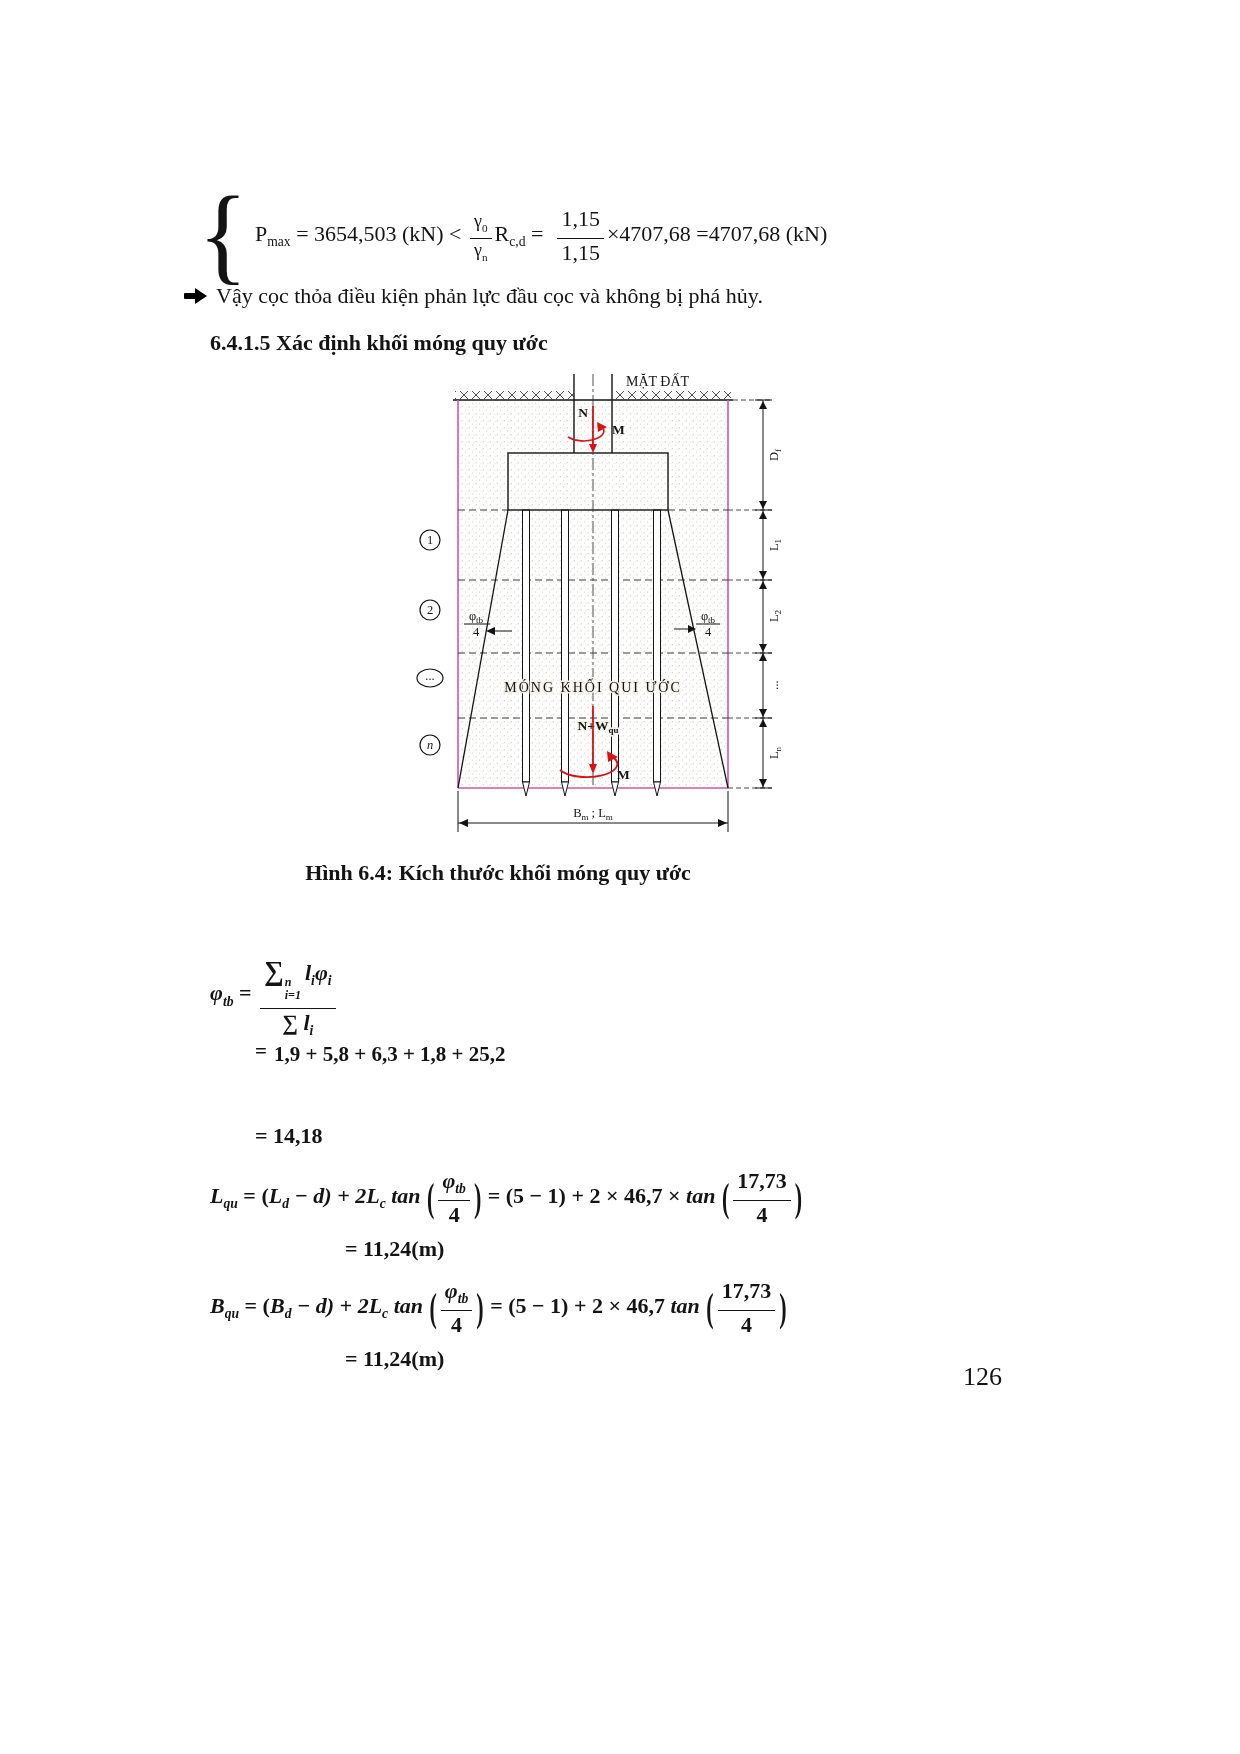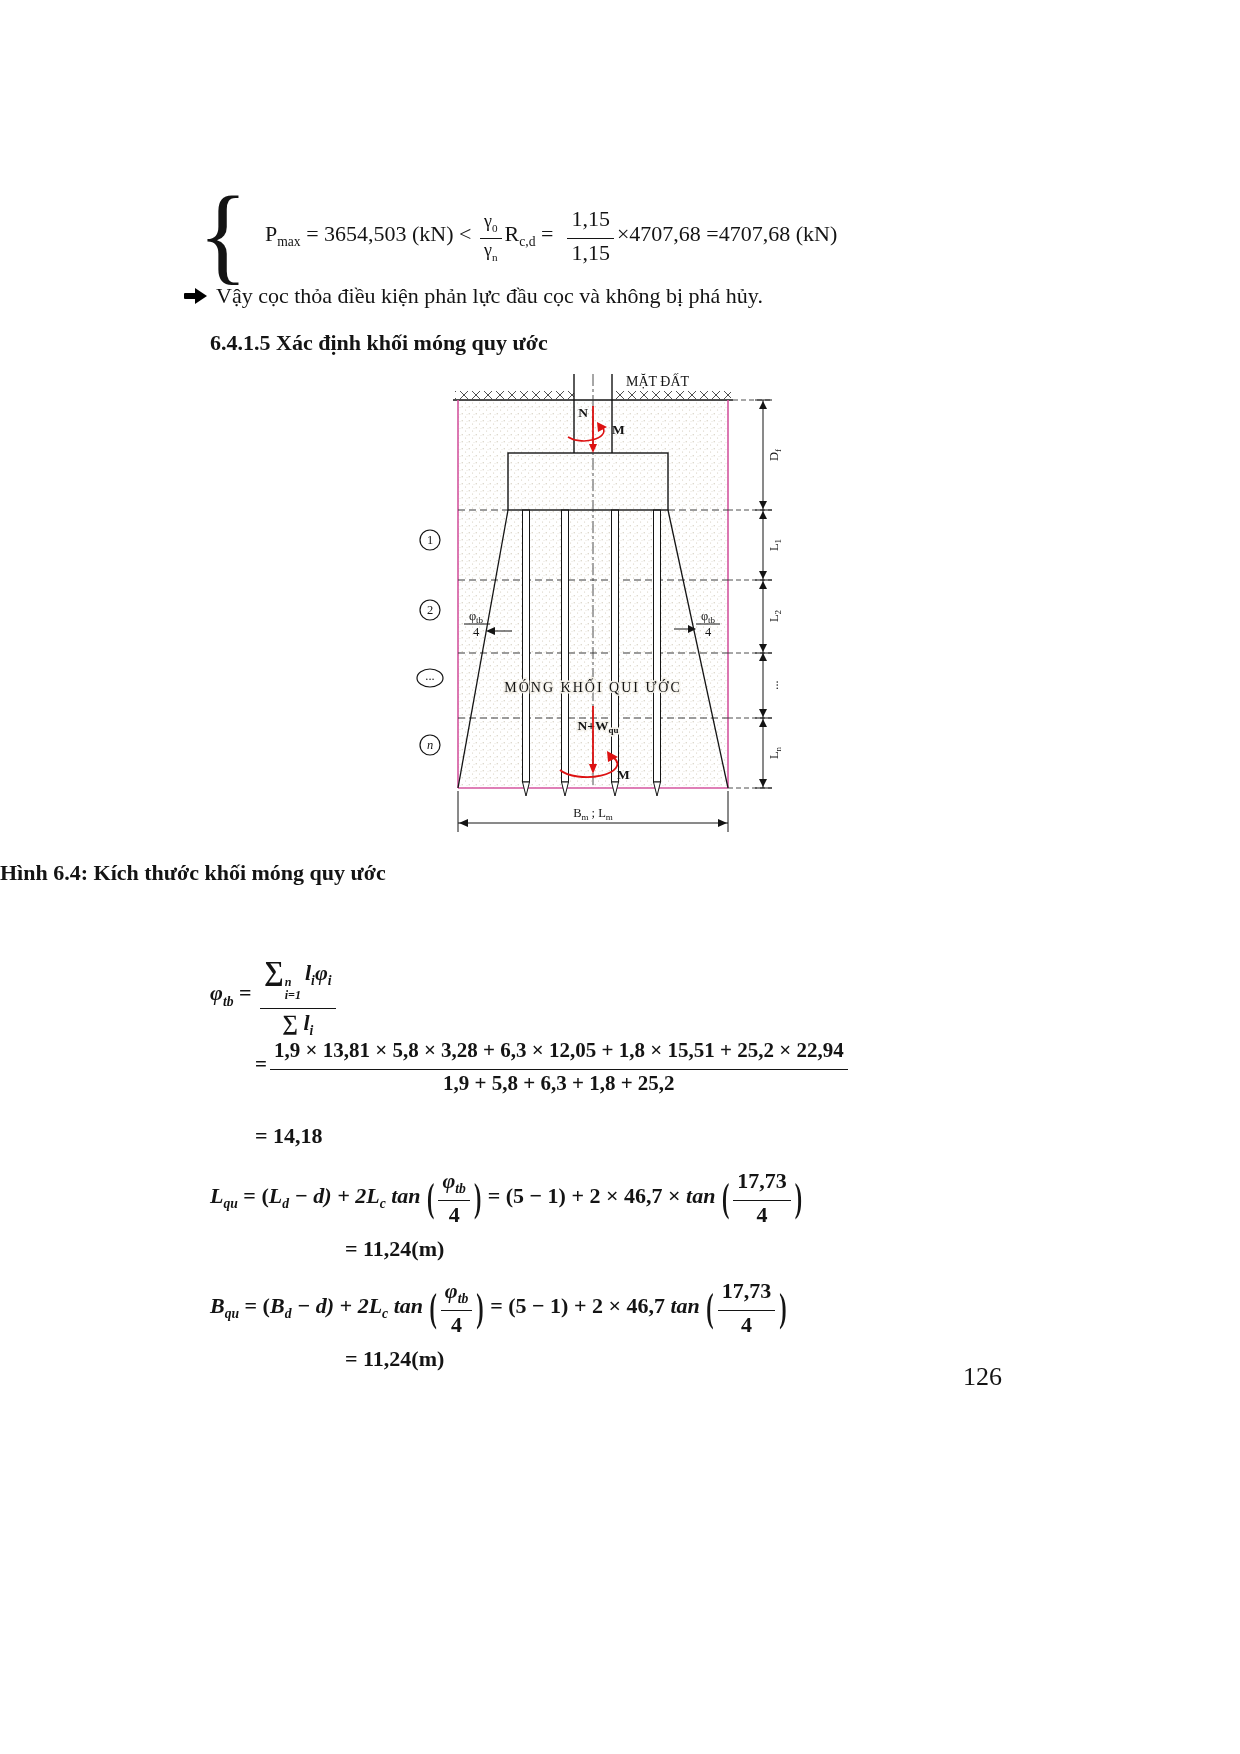--- a/index.html
+++ b/index.html
@@ -16,29 +16,29 @@
   .frac{display:inline-block;vertical-align:middle;text-align:center;line-height:1.15;margin:0 3px;}
   .frac .num{display:block;border-bottom:1.5px solid #141414;padding:0 4px 7px 4px;}
   .frac .den{display:block;padding:1px 4px 0 4px;}
   .frac.small{font-size:0.82em;}
   .bigp{display:inline-block;transform:scaleY(1.85);vertical-align:middle;padding:0 1px;}
   .sigma{font-size:1.25em;}
   .supsub{display:inline-flex;flex-direction:column;align-items:flex-start;vertical-align:-0.5em;
           font-size:0.55em;line-height:1.05;font-style:italic;margin:0 4px 0 1px;}
   .eq-system{display:flex;align-items:center;}
   .brace{font-size:104px;line-height:0.95;font-weight:400;transform:scaleY(1.04);}
-  .eq-lines{margin-left:17px;}
+  .eq-lines{margin-left:7px;}
   .eq-line{margin:5px 0;}
   .conclusion{font-size:22px;display:flex;align-items:center;}
   .bullet-arrow{display:inline-block;width:24px;height:16px;position:relative;margin-right:9px;flex:0 0 auto;}
   .bullet-arrow::before{content:"";position:absolute;left:1px;top:5px;width:13px;height:6px;background:#000;border-radius:1px;}
   .bullet-arrow::after{content:"";position:absolute;right:0;top:0;width:0;height:0;
      border-left:12px solid #000;border-top:8px solid transparent;border-bottom:8px solid transparent;}
   .heading{font-size:22px;font-weight:bold;font-family:Liberation Serif, serif;}
-  .caption{width:996px;font-size:22px;font-weight:bold;}
+  .caption{width:996px;text-align:center;font-size:22px;font-weight:bold;}
   .para{font-size:22px;}
   .pagenum{font-size:26px;}
   
   .fig text{font-family:"Liberation Serif","DejaVu Serif",serif;fill:#141414;}
   .t12{font-size:12.5px;}
   .t13b{font-size:13.5px;font-weight:bold;}
   .t14{font-size:14px;}
   .t14sp{font-size:14px;letter-spacing:2px;}
   .halo{paint-order:stroke;stroke:#f4f1ea;stroke-width:3px;}
 </style>
@@ -222,21 +222,21 @@
         <text x="195" y="447" text-anchor="middle" class="t12"><tspan>B</tspan><tspan dy="3" font-size="9">m</tspan><tspan dy="-3" font-size="12.5"> ; </tspan><tspan>L</tspan><tspan dy="3" font-size="9">m</tspan></text>
       </g>
     </svg>
   </div>
 
   <div class="abs caption" style="top:860px;left:0;">Hình 6.4: Kích thước khối móng quy ước</div>
 
 
   <div class="abs math bold" style="top:955px;left:210px;"><span class="mi">φ</span><sub class="mi">tb</sub><span> = </span><span class="frac"><span class="num"><span class="sigma">∑</span><span class="supsub"><span>n</span><span>i=1</span></span><span class="mi">l</span><sub class="mi">i</sub><span class="mi">φ</span><sub class="mi">i</sub></span><span class="den"><span>∑ </span><span class="mi">l</span><sub class="mi">i</sub></span></span></div>
 
-  <div class="abs math bold" style="top:1038px;left:255px;font-size:21px;"><span>=</span><span class="frac"><span class="num">1,9 × 13,81 × 5,8 × 3,28 + 6,3 × 12,05 + 1,8 × 15,51 + 25,2 × 22,94</span><span class="den">1,9 + 5,8 + 6,3 + 1,8 + 25,2</span></span></div>
+  <div class="abs math bold" style="top:1038px;left:255px;font-size:21px;"><span>=</span><span class="frac"><span class="den">1,9 + 5,8 + 6,3 + 1,8 + 25,2</span></span></div>
 
   <div class="abs math bold" style="top:1122px;left:255px;">= 14,18</div>
 
   <div class="abs math bold" style="top:1168px;left:210px;"><span class="mi">L</span><sub class="mi">qu</sub><span> = (</span><span class="mi">L</span><sub class="mi">d</sub><span class="mi"> − d) + 2</span><span class="mi">L</span><sub class="mi">c</sub><span class="mi"> tan </span><span class="bigp">(</span><span class="frac"><span class="num"><span class="mi">φ</span><sub class="mi">tb</sub></span><span class="den">4</span></span><span class="bigp">)</span><span> = (5 − 1) + 2 × 46,7 × </span><span class="mi">tan </span><span class="bigp">(</span><span class="frac"><span class="num">17,73</span><span class="den">4</span></span><span class="bigp">)</span></div>
 
   <div class="abs math bold" style="top:1235px;left:345px;">= 11,24(m)</div>
 
   <div class="abs math bold" style="top:1278px;left:210px;"><span class="mi">B</span><sub class="mi">qu</sub><span> = (</span><span class="mi">B</span><sub class="mi">d</sub><span class="mi"> − d) + 2</span><span class="mi">L</span><sub class="mi">c</sub><span class="mi"> tan </span><span class="bigp">(</span><span class="frac"><span class="num"><span class="mi">φ</span><sub class="mi">tb</sub></span><span class="den">4</span></span><span class="bigp">)</span><span> = (5 − 1) + 2 × 46,7 </span><span class="mi">tan </span><span class="bigp">(</span><span class="frac"><span class="num">17,73</span><span class="den">4</span></span><span class="bigp">)</span></div>
 
   <div class="abs math bold" style="top:1345px;left:345px;">= 11,24(m)</div>

